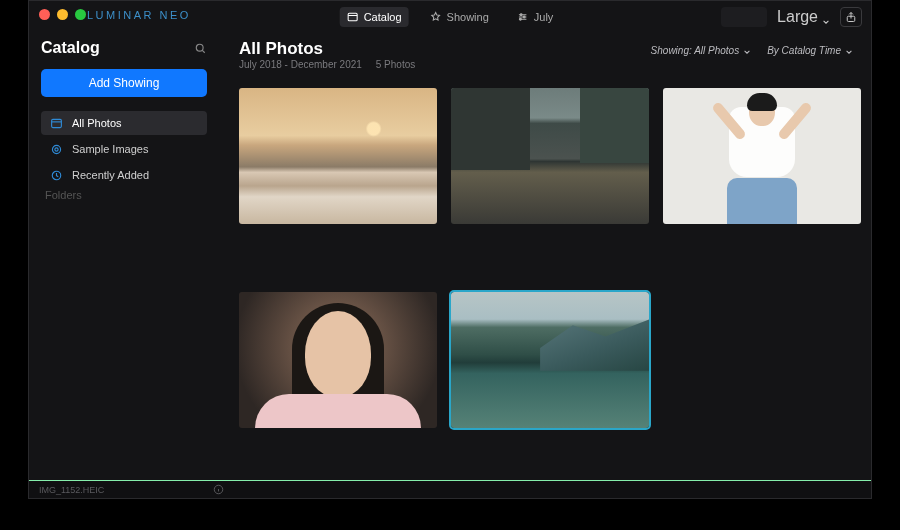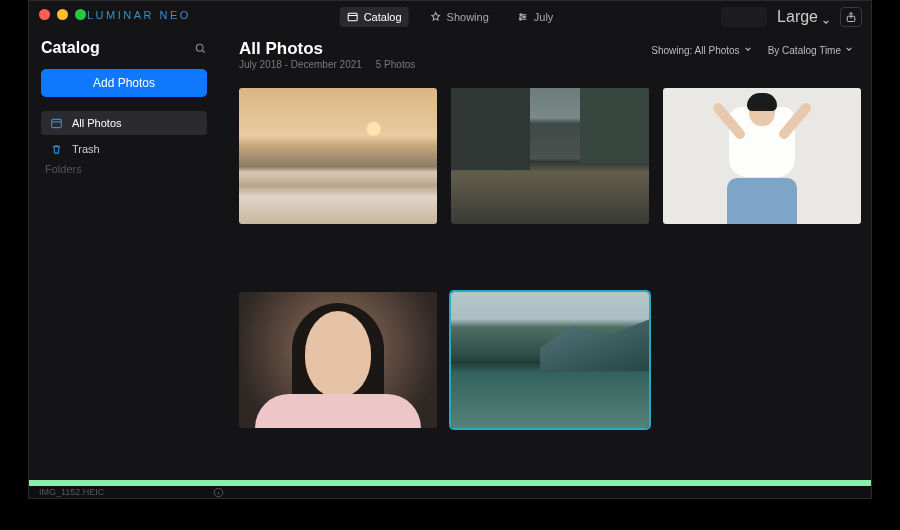--- a/index.html
+++ b/index.html
@@ -39,21 +39,21 @@
   .navItem{display:flex; align-items:center; gap:9px; height:24px; padding:0 8px; color:#d0d0d0; font-size:11px; border-radius:4px; cursor:pointer;}
   .navItem.active{background:#2b2b2f;color:#fff;}
   .navItem .nico{width:14px; display:flex; align-items:center; justify-content:center; color:#2f8ad6;}
   .sectLabel{margin-top:2px;font-size:11px;color:#555;padding-left:4px;}
   
   .main{position:absolute; top:34px; left:190px; right:0; bottom:18px; padding:4px 18px 0 20px; overflow:hidden;}
   .mhead{display:flex; justify-content:space-between; align-items:flex-start;}
   .mtitle{color:#fff;font-size:17px;font-weight:600;}
   .msub{color:#7a7a7e;font-size:10px;margin-top:0;}
   .mfilters{display:flex;gap:16px;align-items:center;margin-top:6px;}
-  .mfilter{font-size:10px;color:#bcbcc0;display:flex;align-items:flex-start;gap:4px;cursor:pointer;}
+  .mfilter{font-size:10px;color:#bcbcc0;display:flex;align-items:flex-end;gap:4px;cursor:pointer;font-style:italic;}
   .grid{margin-top:18px; display:grid; grid-template-columns:repeat(3, 198px); grid-auto-rows:136px; gap:12px 14px;}
   .grid2{margin-top:68px; display:grid; grid-template-columns:repeat(3, 198px); gap:12px 14px;}
   .thumb{width:198px;height:136px;border-radius:3px;overflow:hidden;position:relative;cursor:pointer;}
   .thumb.sel{outline:2px solid #2aa6c9;}
   
   .beach{background:linear-gradient(to bottom,#d9b584 0%,#e8cda0 35%,#c9a77e 42%,#8b7b67 58%,#d9c8b4 62%,#b9a58d 72%,#e1d6c7 80%,#c8b7a0 100%);}
   .beach::after{content:"";position:absolute;inset:0;background:
      radial-gradient(circle at 68% 30%, rgba(255,230,180,0.9) 0 6px, transparent 8px);}
   .city{background:linear-gradient(to bottom,#6d7c7a 0%,#7a8a88 22%,#3e4a47 26%,#4b524f 52%,#2e3533 54%,#635e4c 62%,#3a3a36 100%);}
   .city::before{content:"";position:absolute;left:0;top:0;width:40%;height:60%;background:#2f3633;}
@@ -66,21 +66,21 @@
   .model .armL{left:31%; transform:rotate(-40deg);} .model .armR{right:31%; transform:rotate(40deg);}
   .model .jeans{position:absolute;left:50%;bottom:0;transform:translateX(-50%);width:70px;height:46px;background:#7ea4c8;border-radius:10px 10px 0 0;}
   .portrait{background:radial-gradient(circle at 50% 40%, #6d5648 0 30%, #2e2724 80%);}
   .portrait .face{position:absolute;left:50%;top:14%;transform:translateX(-50%);width:66px;height:86px;background:#e6c3a6;border-radius:50% 50% 46% 46%;}
   .portrait .hair{position:absolute;left:50%;top:8%;transform:translateX(-50%);width:92px;height:120px;background:#1b1714;border-radius:48px 48px 30px 30px;z-index:-0;}
   .portrait .hair::after{content:"";position:absolute;left:14px;top:18px;width:64px;height:58px;background:#e6c3a6;border-radius:50% 50% 40% 40%;}
   .portrait .tulle{position:absolute;left:8%;bottom:0;width:84%;height:34px;background:#edc6c8;border-radius:40px 40px 0 0;filter:blur(0.4px);}
   .river{background:linear-gradient(to bottom,#b7c5c6 0%,#a9bec3 20%,#4e6d63 26%,#2f4e47 46%,#213d3a 52%,#34635f 60%,#568277 100%);}
   .river::after{content:"";position:absolute;right:0;top:16%;width:55%;height:42%;background:linear-gradient(160deg,#5b7a7e 0%,#3a5a5c 60%,#274643 100%);clip-path:polygon(0 60%,30% 20%,60% 40%,100% 10%,100% 100%,0 100%);}
   
-  .status{position:absolute;left:0;right:0;bottom:0;height:18px;background:#101012;border-top:6px solid #86efac;display:flex;align-items:center;padding:0 10px;color:#5a5a5e;font-size:9px;justify-content:space-between;}
+  .status{position:absolute;left:0;right:0;bottom:0;height:18px;background:#101012;border-top:1px solid #86efac;display:flex;align-items:center;padding:0 10px;color:#5a5a5e;font-size:9px;justify-content:space-between;}
   svg{display:block;}
   .chev{width:8px;height:8px;}
 </style>
 </head>
 <body>
 
 <div class="window">
 
   <div class="traffic">
     <span class="tl-close"></span>
@@ -140,39 +140,49 @@
   <div class="sidebar">
     <div class="sideHeader">
       <div class="sideTitle">Catalog</div>
       <span class="searchIco">
         <svg viewBox="0 0 16 16" width="13" height="13" fill="none" stroke="currentColor" stroke-width="1.4">
             <circle cx="7" cy="7" r="4.2"></circle>
             <path d="M10.2 10.2l3 3"></path>
           </svg>
       </span>
     </div>
-    <button class="addBtn">Add Photos</button>
+    <button class="addBtn">Add Showing</button>
 
     <div class="navList">
       <div class="navItem active">
         <span class="nico">
             <svg viewBox="0 0 16 16" width="13" height="13" fill="none" stroke="currentColor" stroke-width="1.4">
               <rect x="2" y="3" width="12" height="10" rx="1.5"></rect>
               <path d="M2 6h12"></path>
             </svg>
           </span>
         <span>All Photos</span>
       </div>
       <div class="navItem">
         <span class="nico">
             <svg viewBox="0 0 16 16" width="13" height="13" fill="none" stroke="currentColor" stroke-width="1.4">
-              <path d="M3.5 4.5h9M6.5 4.5v-1h3v1M5 4.5l.6 8h4.8l.6-8"></path>
+              <circle cx="8" cy="8" r="5"></circle>
+              <circle cx="8" cy="8" r="2"></circle>
             </svg>
           </span>
-        <span>Trash</span>
+        <span>Sample Images</span>
+      </div>
+      <div class="navItem">
+        <span class="nico">
+            <svg viewBox="0 0 16 16" width="13" height="13" fill="none" stroke="currentColor" stroke-width="1.4">
+              <circle cx="8" cy="8" r="5.2"></circle>
+              <path d="M8 5v3.2l2.2 1.4"></path>
+            </svg>
+          </span>
+        <span>Recently Added</span>
       </div>
     </div>
 
     <div class="sectLabel">Folders</div>
   </div>
 
   <div class="main">
     <div class="mhead">
       <div>
         <div class="mtitle">All Photos</div>

